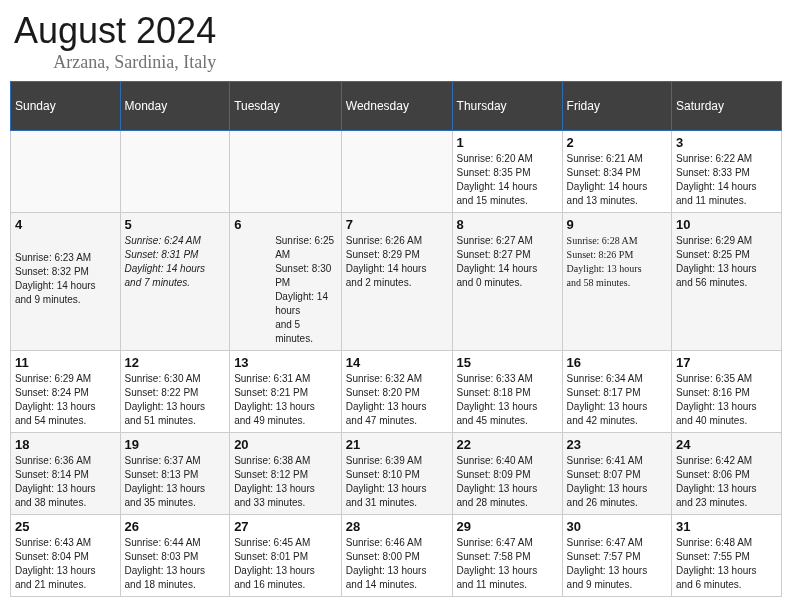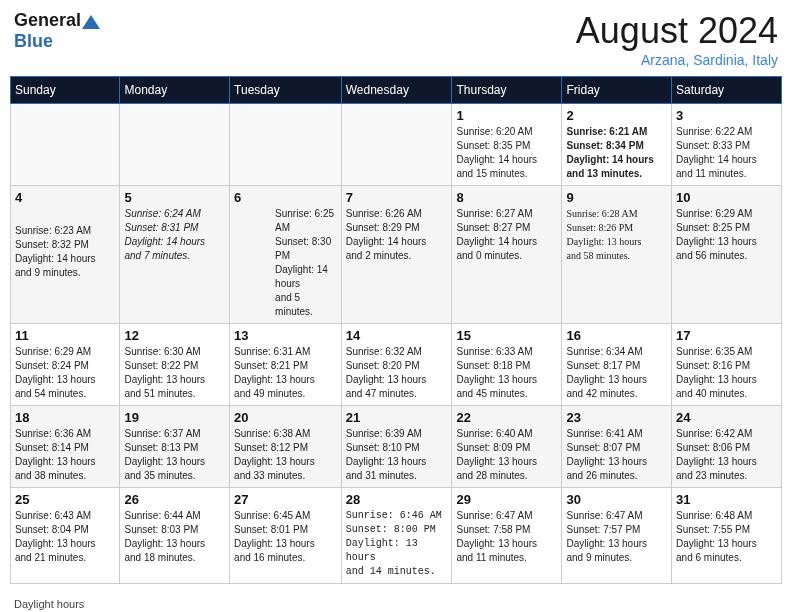--- a/index.html
+++ b/index.html
@@ -24,32 +24,33 @@
     }
     .title-section {
       text-align: right;
     }
     .month-year {
       font-size: 36px;
       font-weight: normal;
       color: #1a1a1a;
     }
     .location {
-      font-size: 14px;
-      color: #3b82f6;
+      font-size: 18px;
+      color: #737373;
+      font-family: Liberation Serif, serif;
     }
     .calendar {
       width: 100%;
       border-collapse: collapse;
       font-size: 11px;
     }
     .calendar th {
-      background-color: #0f172a;
+      background-color: #404040;
       color: #fff;
-      padding: 6px 4px;
+      padding: 17px 4px;
       text-align: left;
       font-size: 12px;
       font-weight: normal;
       border: 1px solid #2a6db5;
     }
     .calendar td {
       border: 1px solid #ccc;
       vertical-align: top;
       padding: 4px;
       width: 113px;
@@ -80,27 +81,20 @@
       background: #f5f5f5;
     }
     tr:nth-child(even) td.empty {
       background: #efefef;
     }
   </style>
 </head>
 <body>
 
 <div class="header">
-  <div class="logo">
-    <div>
-      <span style="font-size:18px;font-weight:bold;color:#1a1a1a;">General</span><span style="display:inline-block;width:0;height:0;border-left:9px solid transparent;border-right:9px solid transparent;border-bottom:14px solid #2a6db5;vertical-align:middle;margin:0 1px;"></span>
-      <br>
-      <span style="font-size:18px;font-weight:bold;color:#2a6db5;">Blue</span>
-    </div>
-  </div>
   <div class="title-section">
     <div class="month-year">August 2024</div>
     <div class="location">Arzana, Sardinia, Italy</div>
   </div>
 </div>
 
 <table class="calendar">
   <thead>
     <tr>
     <th>Sunday</th>
@@ -120,21 +114,21 @@
         <td class="empty"></td>
         <td>
           <div class="day-num">1</div>
           <div class="day-info" style="white-space: pre-line;">Sunrise: 6:20 AM
 Sunset: 8:35 PM
 Daylight: 14 hours
 and 15 minutes.</div>
         </td>
         <td>
           <div class="day-num">2</div>
-          <div class="day-info" style="white-space: pre-line; font-weight: bold;">Sunrise: 6:21 AM
+          <div class="day-info" style="white-space: pre-line;">Sunrise: 6:21 AM
 Sunset: 8:34 PM
 Daylight: 14 hours
 and 13 minutes.</div>
         </td>
         <td>
           <div class="day-num">3</div>
           <div class="day-info" style="white-space: pre-line;">Sunrise: 6:22 AM
 Sunset: 8:33 PM
 Daylight: 14 hours
 and 11 minutes.</div>
@@ -310,21 +304,21 @@
         </td>
         <td>
           <div class="day-num">27</div>
           <div class="day-info" style="white-space: pre-line;">Sunrise: 6:45 AM
 Sunset: 8:01 PM
 Daylight: 13 hours
 and 16 minutes.</div>
         </td>
         <td>
           <div class="day-num">28</div>
-          <div class="day-info" style="white-space: pre-line; font-family: Liberation Mono, monospace;">Sunrise: 6:46 AM
+          <div class="day-info" style="white-space: pre-line;">Sunrise: 6:46 AM
 Sunset: 8:00 PM
 Daylight: 13 hours
 and 14 minutes.</div>
         </td>
         <td>
           <div class="day-num">29</div>
           <div class="day-info" style="white-space: pre-line;">Sunrise: 6:47 AM
 Sunset: 7:58 PM
 Daylight: 13 hours
 and 11 minutes.</div>

